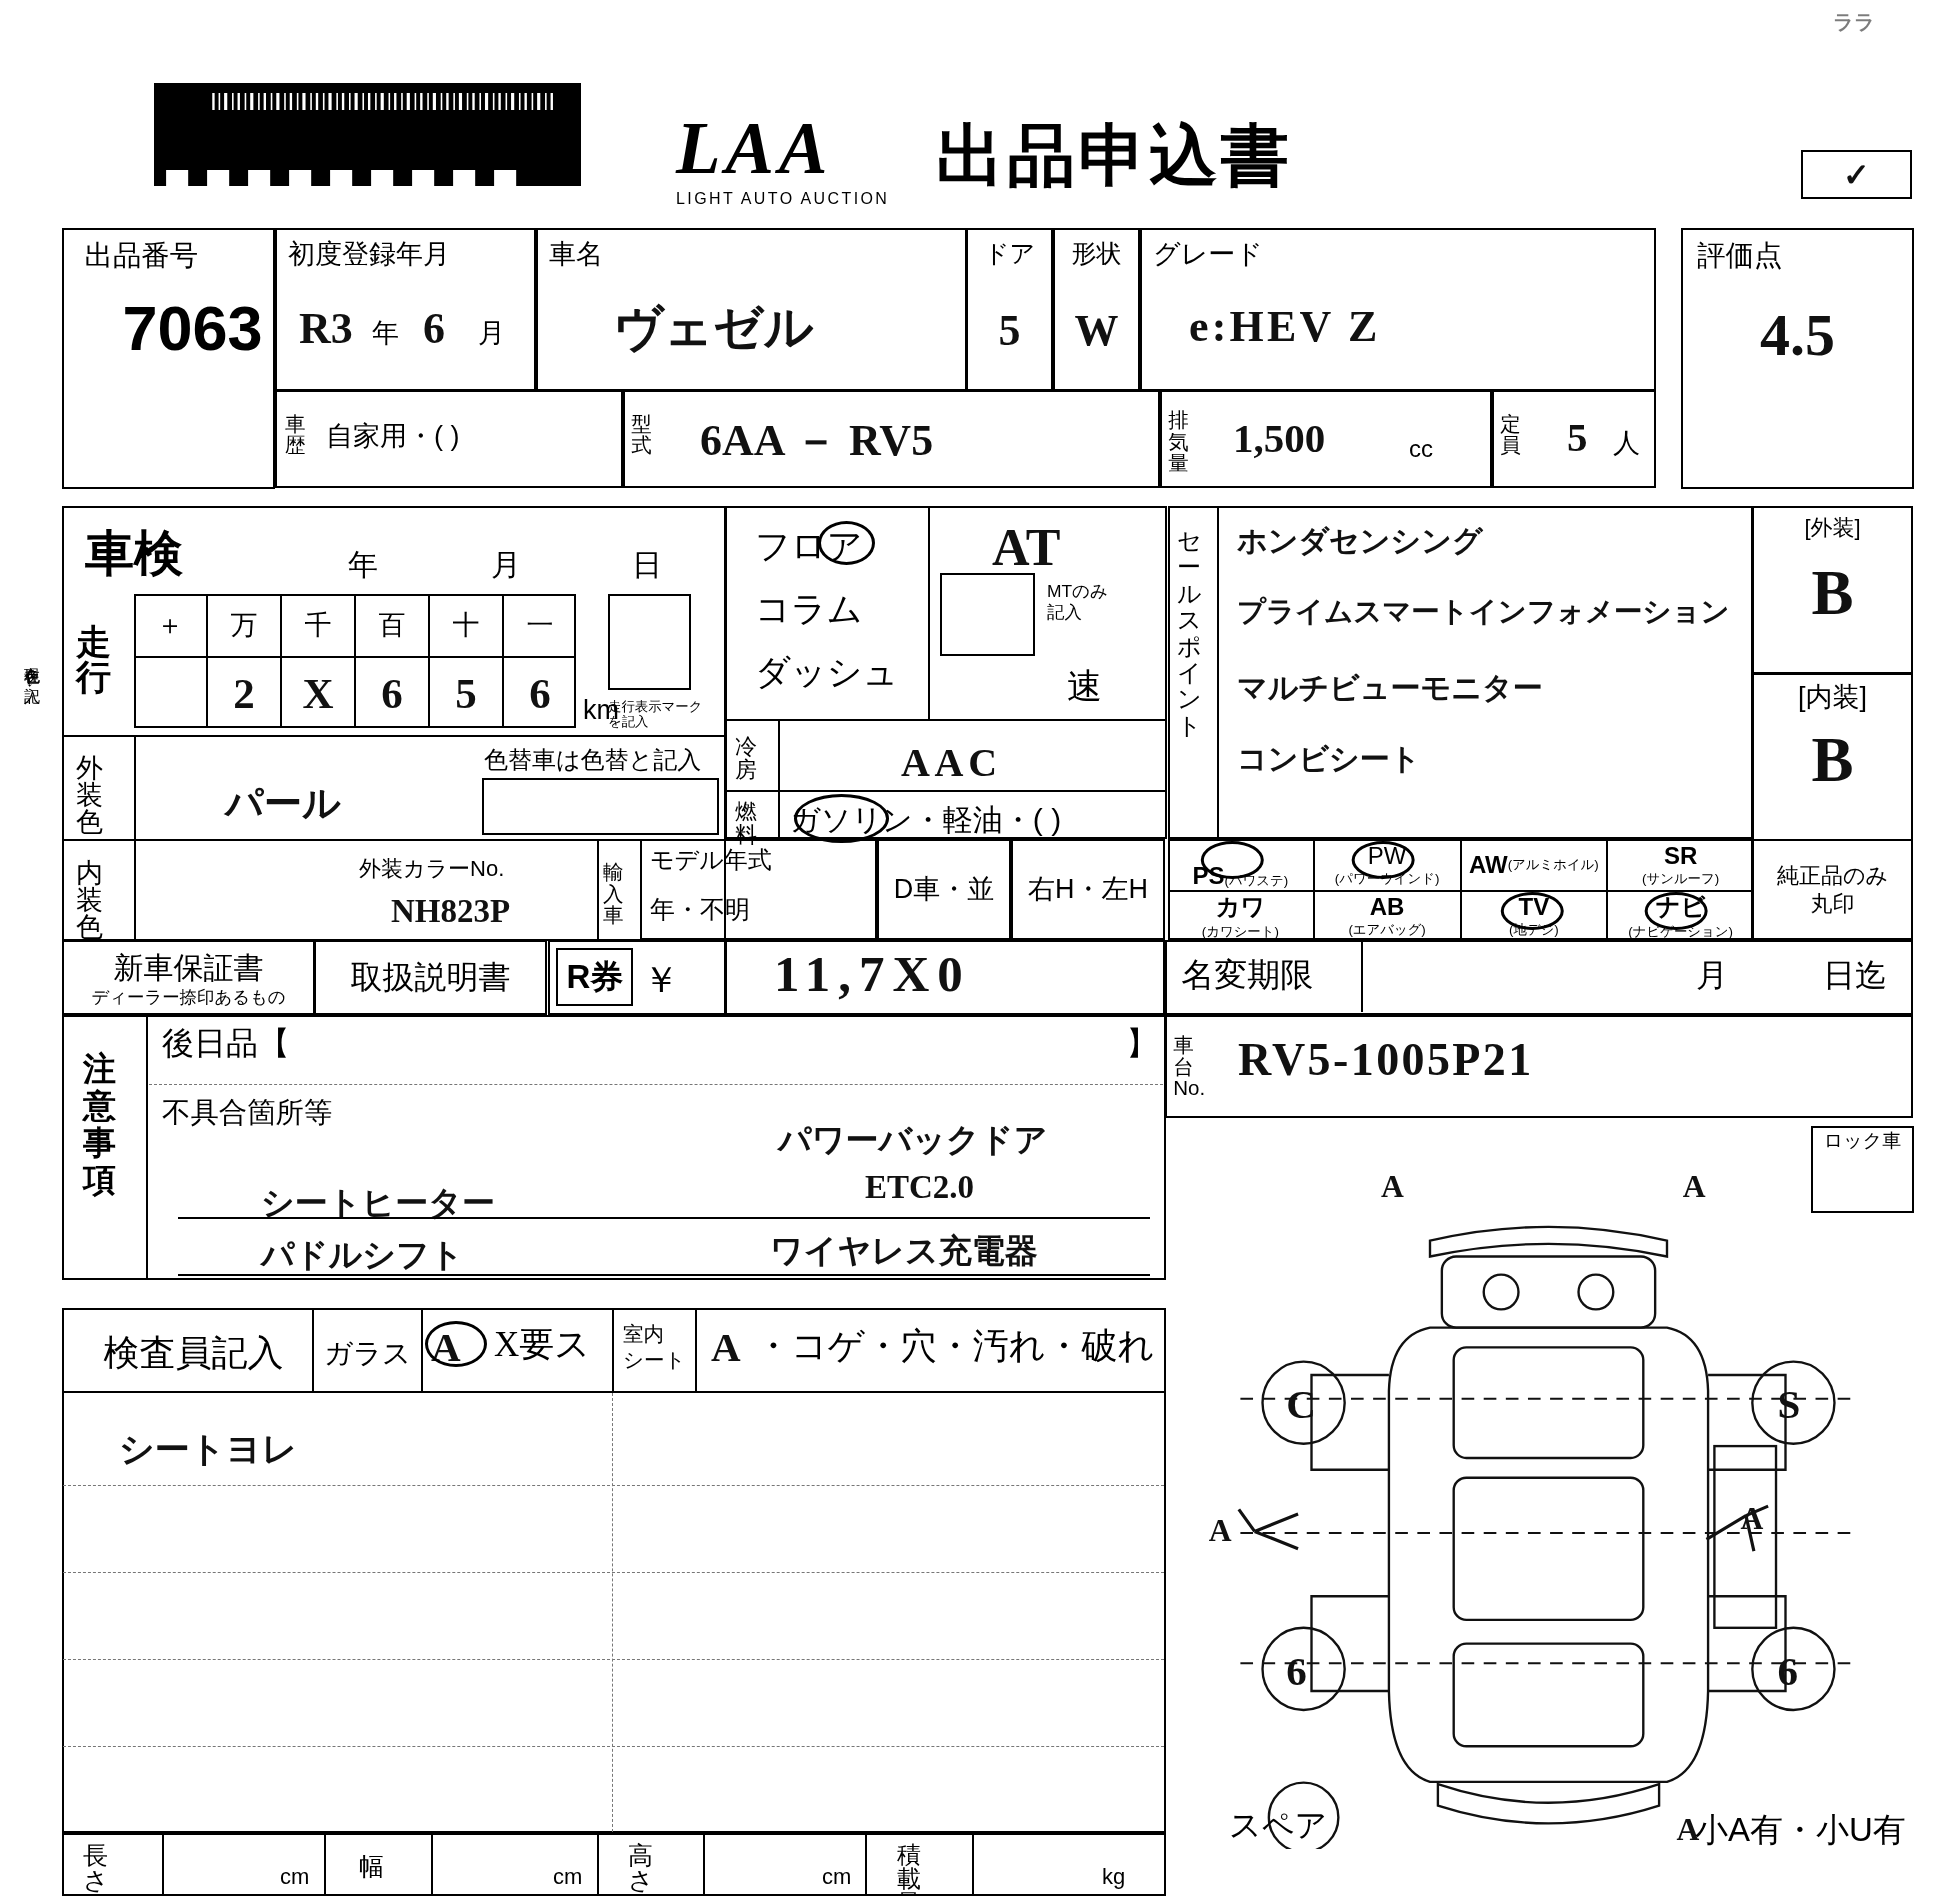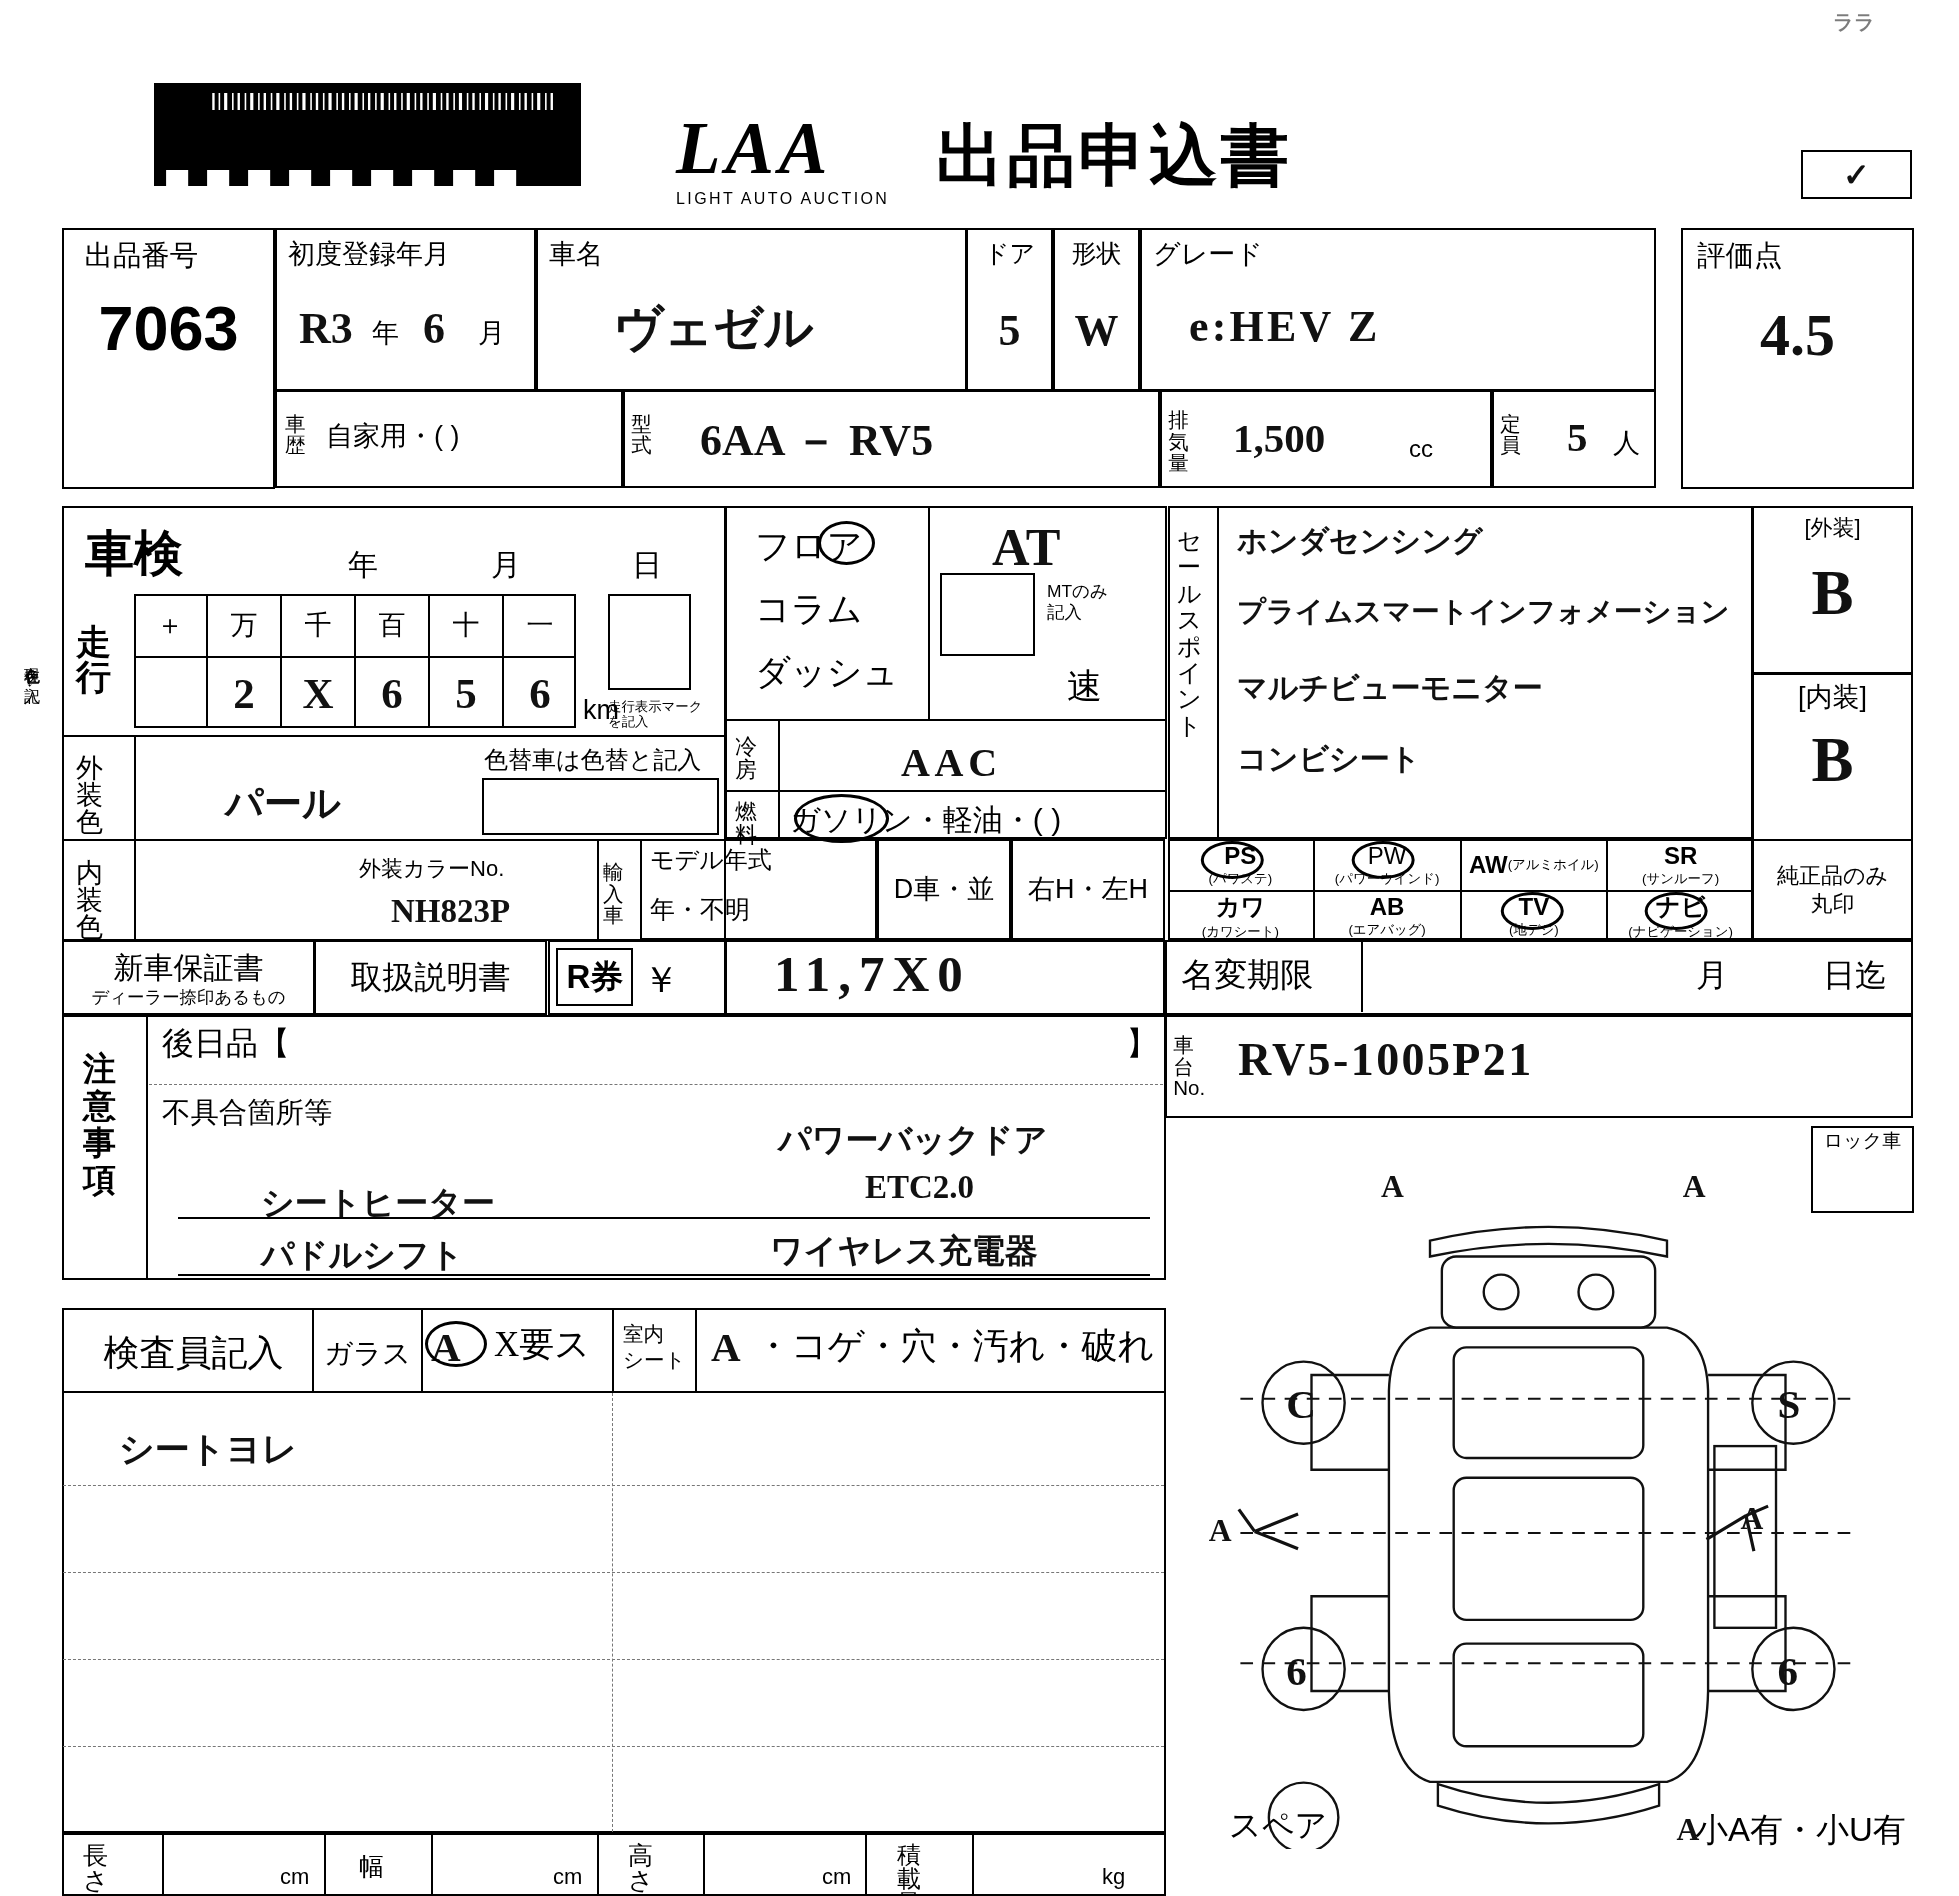--- a/index.html
+++ b/index.html
@@ -103,21 +103,21 @@
   <div class="abs" style="left:676px;top:190px;width:245px;font-size:16px;letter-spacing:2.4px;">LIGHT AUTO AUCTION</div>
   <div class="abs" style="left:936px;top:111px;font-size:68px;font-weight:bold;letter-spacing:3.2px;">出品申込書</div>
   <div class="abs hw" style="left:1833px;top:8px;font-size:20.5px;opacity:.55;">ララ</div>
 
   <div class="bx ctr" style="left:1801px;top:150px;width:111px;height:49px;">
     <span class="hw" style="font-size:32px;">✓</span>
   </div>
 
   <div class="bx" style="left:62px;top:228px;width:213px;height:261px;">
     <div class="lbl lft" style="position:absolute;left:20.5px;top:11px;font-size:28.4px;">出品番号</div>
-    <div class="ctr" style="position:absolute;left:0;top:62px;width:100%;font-size:63px;font-weight:bold;">7063</div>
+    <div class="ctr" style="position:absolute;left:0;top:62px;width:100%;font-size:63px;font-weight:bold;padding-left:24px;">7063</div>
   </div>
 
   <div class="bx" style="left:275px;top:228px;width:261px;height:163px;">
     <div class="lbl" style="position:absolute;left:11px;top:9.5px;font-size:27px;">初度登録年月</div>
     <div class="hw" style="position:absolute;left:22px;top:73px;font-size:44px;">R3</div>
     <div style="position:absolute;left:95px;top:85px;font-size:27px;">年</div>
     <div class="hw" style="position:absolute;left:146px;top:73px;font-size:44px;">6</div>
     <div style="position:absolute;left:201px;top:85px;font-size:27px;">月</div>
   </div>
 
@@ -254,21 +254,21 @@
   </div>
   <div class="bx" style="left:1752px;top:673px;width:161px;height:168px;">
     <div class="lbl ctr" style="position:absolute;left:0;top:8px;width:100%;font-size:27px;">[内装]</div>
     <div class="hw ctr" style="position:absolute;left:0;top:49px;width:100%;font-size:63px;">B</div>
   </div>
 
   <div class="bx" style="left:1168px;top:839px;width:585px;height:101px;"></div>
   <div class="abs" style="left:1168px;top:890px;width:585px;height:2.4px;background:#000;"></div>
 
   <div class="abs" style="left:1168px;top:839px;width:585px;height:51px;display:flex;">
-    <div class="ctr" style="flex:1;border-right:2.4px solid #000;flex-direction:column;position:relative;">
+    <div class="ctr" style="flex:1;border-right:2.4px solid #000;flex-direction:row;position:relative;align-items:flex-end;">
       <span style="font-size:24px;font-weight:bold;">PS</span>
       <span style="font-size:13.4px;">(パワステ)</span>
       <span style="position:absolute;left:40%;top:1.6px;transform:translateX(-40%);width:57px;height:32px;border:3.2px solid #000;border-radius:50%;"></span>
     </div>
     <div class="ctr" style="flex:1;border-right:2.4px solid #000;flex-direction:column;position:relative;">
       <span style="font-size:24px;font-weight:normal;">PW</span>
       <span style="font-size:13.4px;">(パワーウインド)</span>
       <span style="position:absolute;left:45%;top:1.6px;transform:translateX(-45%);width:57px;height:32px;border:3.2px solid #000;border-radius:50%;"></span>
     </div>
     <div class="ctr" style="flex:1;border-right:2.4px solid #000;flex-direction:row;">

